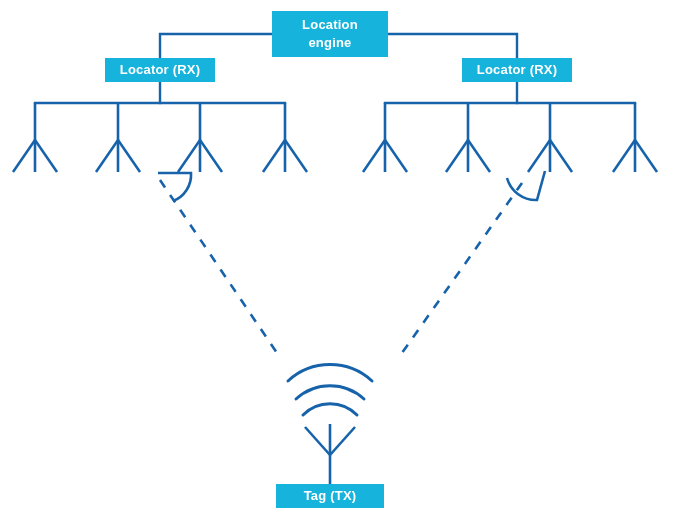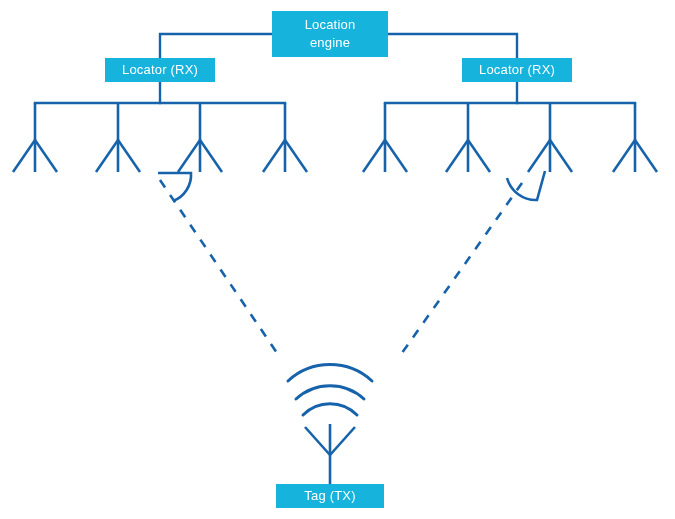--- a/index.html
+++ b/index.html
@@ -12,20 +12,21 @@
     width: 675px;
     height: 519px;
     font-family: "Liberation Sans", sans-serif;
     overflow: hidden;
   }
   #diagram-root {
     position: relative;
     width: 648px;
     height: 519px;
     background: #ffffff;
+    font-weight: bold;
   }
   svg#diagram-svg {
     display: block;
     width: 675px;
     height: 519px;
   }
   .node-box-rect {
     fill: var(--box-fill, #16b3dc);
   }
   .node-box-label {

